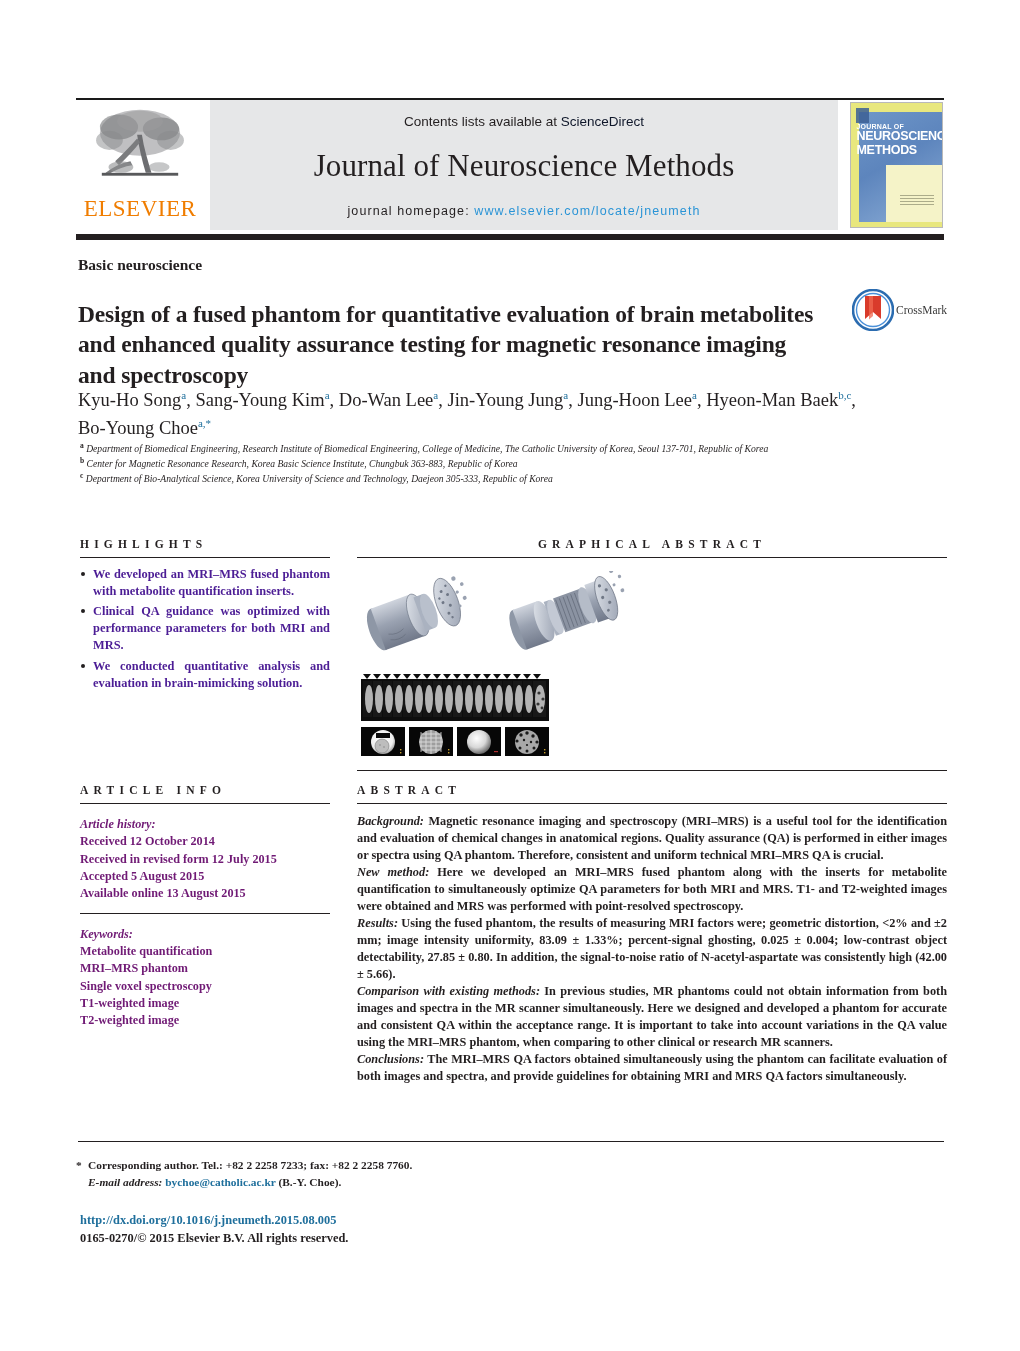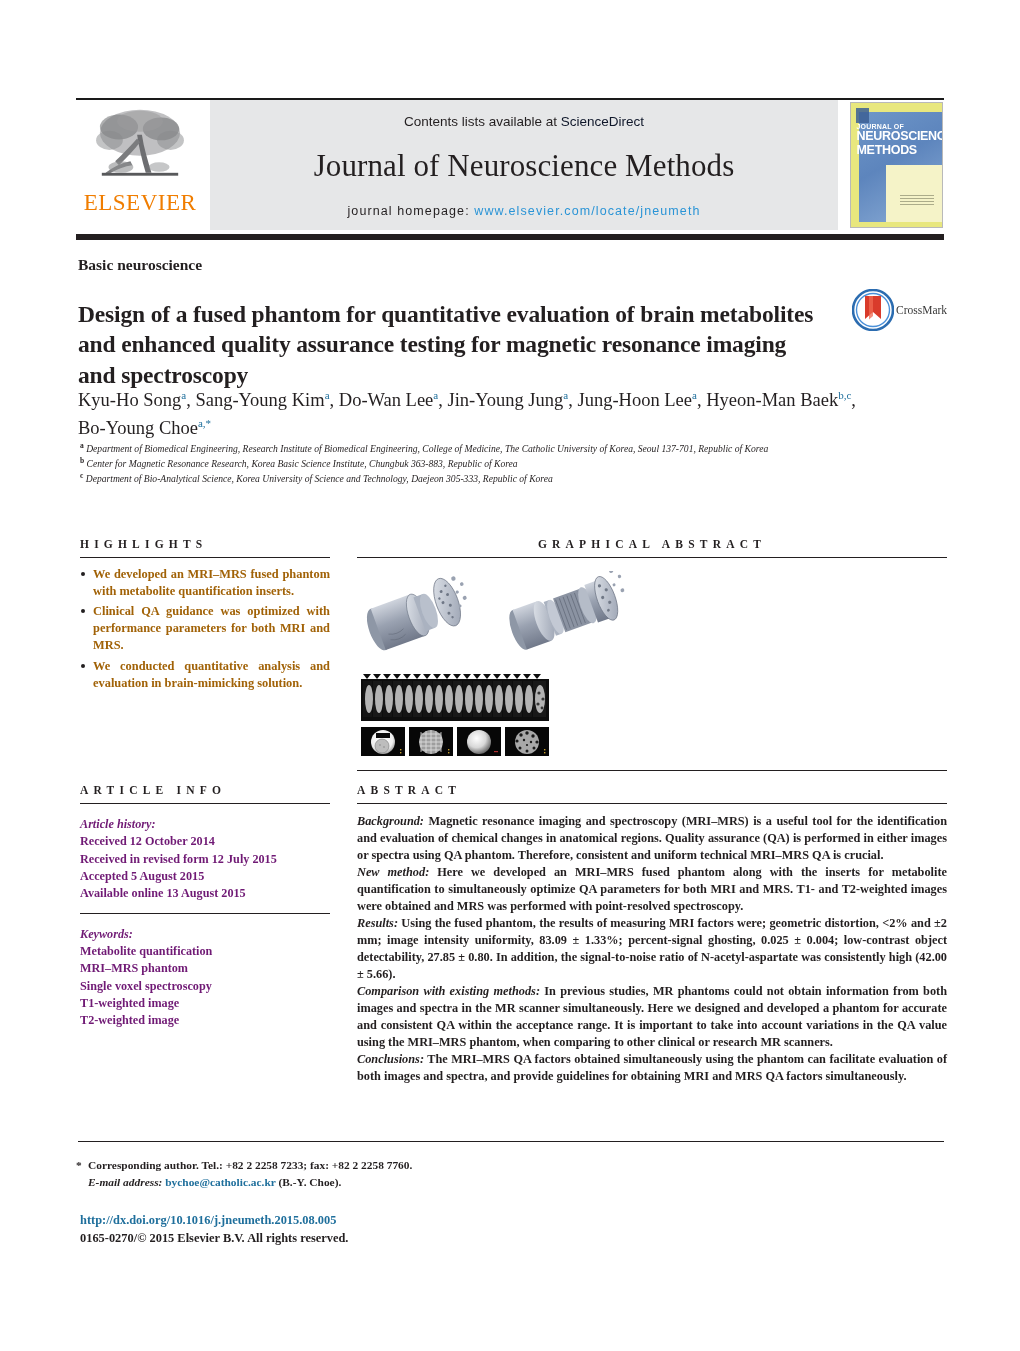--- a/index.html
+++ b/index.html
@@ -48,21 +48,21 @@
     padding-top: 6px;
   }
   .tree-wrap { width: 96px; height: 84px; }
   .elsevier-word {
     font-family: "Liberation Serif", serif;
     font-size: 23px;
     letter-spacing: 0.5px;
     color: #f07d00;
     font-weight: normal;
     line-height: 1;
-    margin-top: 1px;
+    margin-top: 7px;
   }
   .center-cell {
     flex: 1 1 auto;
     background: #e6e7e8;
     display: flex;
     flex-direction: column;
     align-items: center;
     justify-content: space-between;
     padding: 14px 8px 12px 8px;
     margin-left: 6px;
@@ -215,21 +215,21 @@
 
   
   #highlights-block { top: 538px; }
   .hl-list {
     margin: 8px 0 12px 0;
     padding: 0;
     list-style: none;
     font-family: "Liberation Serif", serif;
     font-size: 12.4px;
     line-height: 1.38;
-    color: #a16207;
+    color: #4c1d95;
   }
   .hl-list li {
     position: relative;
     padding-left: 13px;
     margin-bottom: 3px;
     text-align: justify;
     font-weight: bold;
   }
   .hl-list li:before {
     content: "";

